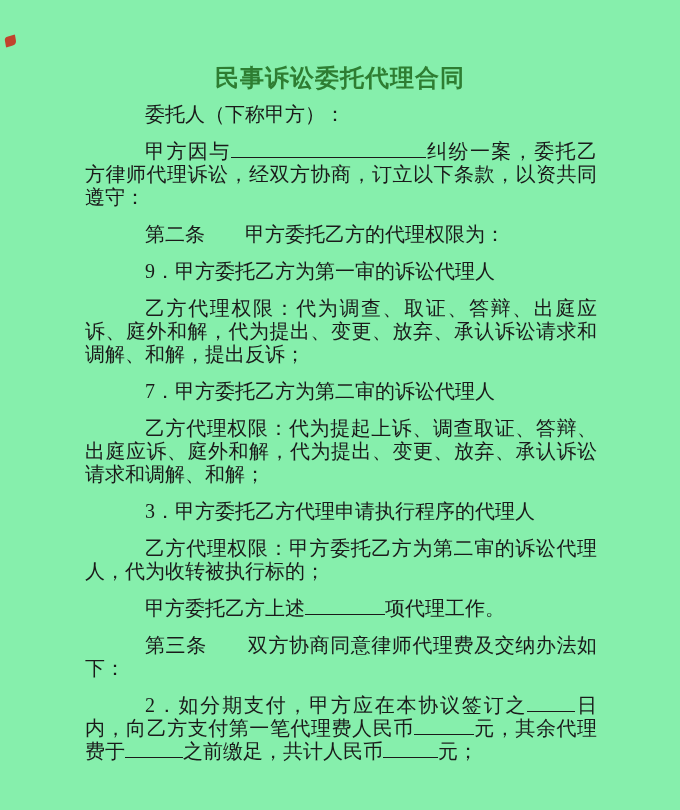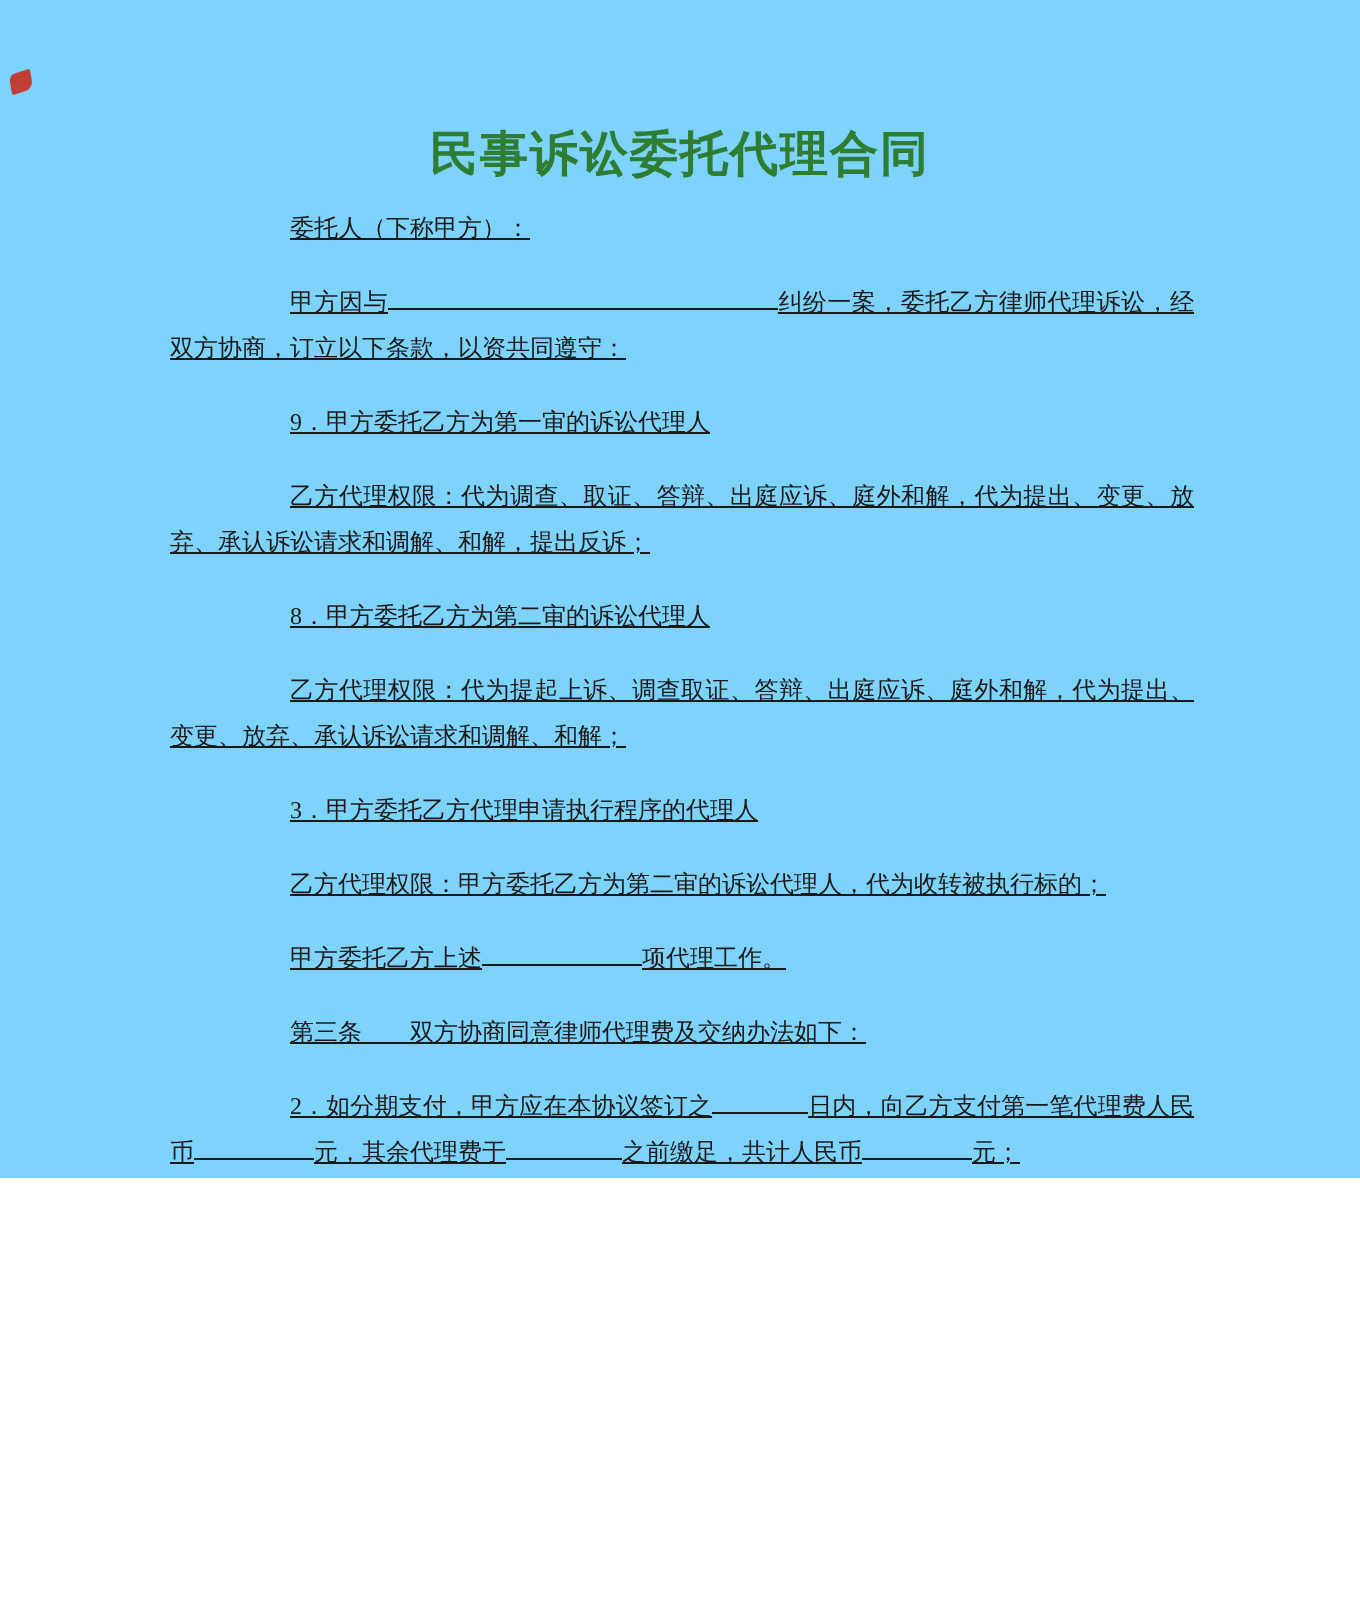--- a/index.html
+++ b/index.html
@@ -11,22 +11,22 @@
     width: 680px;
     height: 810px;
     overflow: hidden;
     position: relative;
     font-family: "Liberation Serif", "DejaVu Serif", serif;
     color: #1a1a1a;
   }
   .page {
     position: relative;
     width: 680px;
-    height: 589px;
-    background: #7dd3fc;
+    height: 810px;
+    background: #86efac;
   }
   .corner-mark {
     position: absolute;
     left: 5px;
     top: 36px;
     width: 11px;
     height: 10px;
     border-radius: 3px 1px 4px 1px;
     transform: rotate(-18deg) skewX(-8deg);
     opacity: 0.9;
@@ -39,45 +39,45 @@
     font-weight: 700;
     letter-spacing: 1px;
     line-height: 28px;
     font-family: "Liberation Sans", "DejaVu Sans", sans-serif;
   }
   .content {
     padding: 11px 83px 0 85px;
   }
   .para {
     margin: 0 0 14px 0;
-    font-size: 12px;
+    font-size: 20px;
     line-height: 23px;
     text-indent: 60px;
     text-align: justify;
     word-break: break-all;
-    text-decoration: underline;
   }
   .blank {
     display: inline-block;
     height: 13px;
     border-bottom: 1px solid #1a1a1a;
   }
 </style>
 </head>
 <body style="background: rgb(255, 255, 255); color: rgb(26, 26, 26);">
 
 <div class="page">
   <div class="corner-mark" style="background: rgb(200, 48, 31);"></div>
   <h1 class="doc-title" style="color: rgb(46, 125, 50);">民事诉讼委托代理合同</h1>
   <div class="content">
       <p class="para">委托人（下称甲方）：</p>
       <p class="para">甲方因与<span class="blank" style="width: 195px;"></span>纠纷一案，委托乙方律师代理诉讼，经双方协商，订立以下条款，以资共同遵守：</p>
+      <p class="para">第二条　　甲方委托乙方的代理权限为：</p>
       <p class="para">9．甲方委托乙方为第一审的诉讼代理人</p>
       <p class="para">乙方代理权限：代为调查、取证、答辩、出庭应诉、庭外和解，代为提出、变更、放弃、承认诉讼请求和调解、和解，提出反诉；</p>
-      <p class="para">8．甲方委托乙方为第二审的诉讼代理人</p>
+      <p class="para">7．甲方委托乙方为第二审的诉讼代理人</p>
       <p class="para">乙方代理权限：代为提起上诉、调查取证、答辩、出庭应诉、庭外和解，代为提出、变更、放弃、承认诉讼请求和调解、和解；</p>
       <p class="para">3．甲方委托乙方代理申请执行程序的代理人</p>
       <p class="para">乙方代理权限：甲方委托乙方为第二审的诉讼代理人，代为收转被执行标的；</p>
       <p class="para">甲方委托乙方上述<span class="blank" style="width: 80px;"></span>项代理工作。</p>
       <p class="para">第三条　　双方协商同意律师代理费及交纳办法如下：</p>
       <p class="para">2．如分期支付，甲方应在本协议签订之<span class="blank" style="width: 48px;"></span>日内，向乙方支付第一笔代理费人民币<span class="blank" style="width: 60px;"></span>元，其余代理费于<span class="blank" style="width: 58px;"></span>之前缴足，共计人民币<span class="blank" style="width: 55px;"></span>元；</p>
     </div>
 </div>
 
 </body></html>

